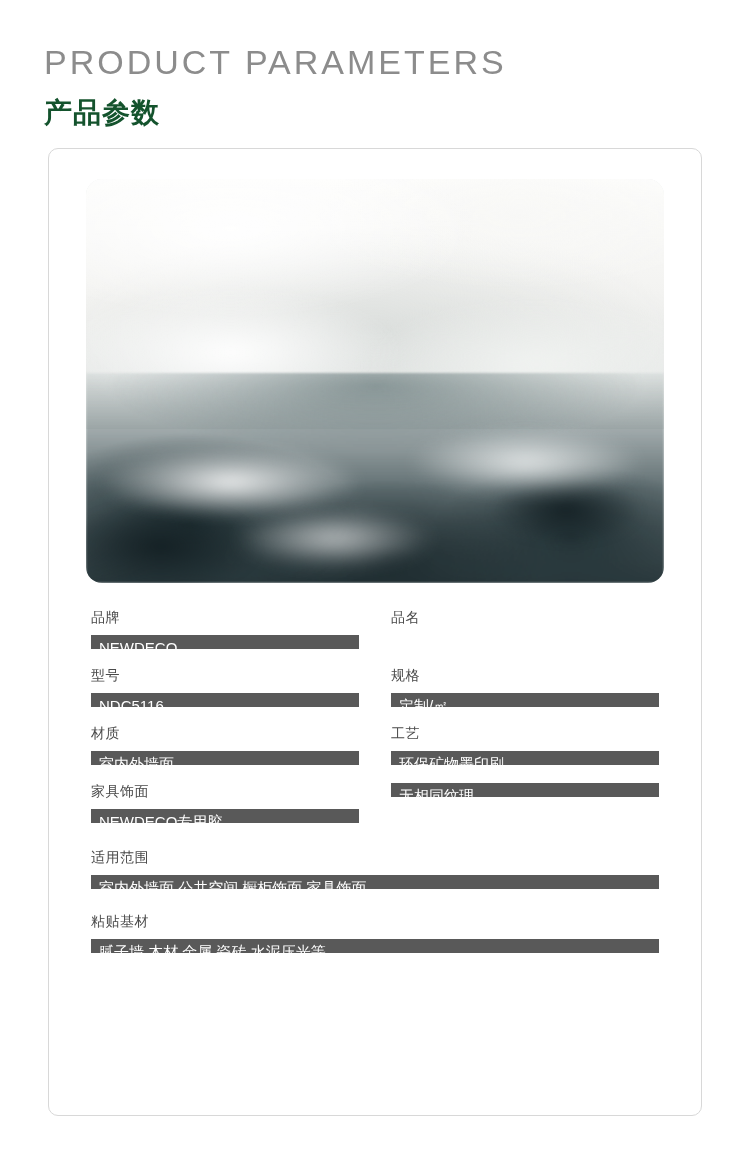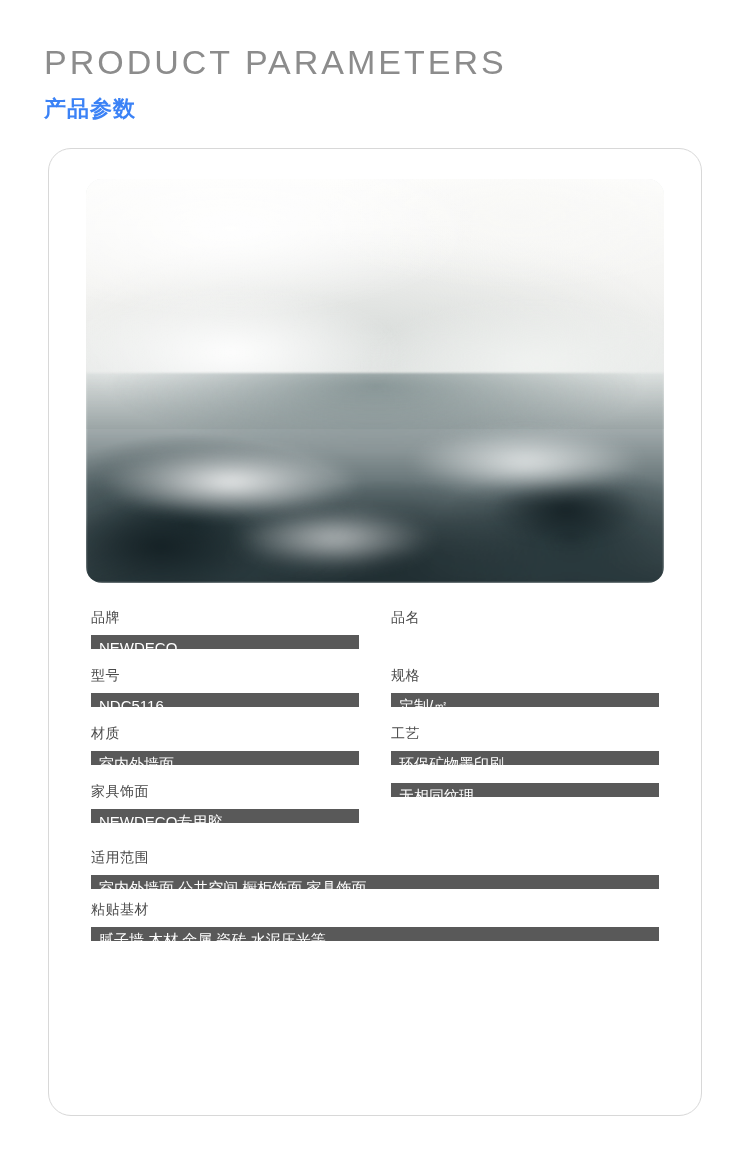--- a/index.html
+++ b/index.html
@@ -28,36 +28,36 @@
   }
   .header-en {
     font-size: 34px;
     letter-spacing: 3px;
     color: #8c8c8c;
     font-weight: 400;
     line-height: 1.3;
   }
   .header-cn {
     margin-top: 10px;
-    font-size: 22px;
+    font-size: 28px;
     font-weight: bold;
-    color: #3b82f6;
+    color: #14532d;
     letter-spacing: 1px;
   }
 
   
   .card {
     position: absolute;
     left: 48px;
     top: 148px;
     width: 654px;
     height: 968px;
     box-sizing: border-box;
     border: 1px solid #d8d8d8;
-    border-radius: 23px;
+    border-radius: 10px;
     background: #ffffff;
   }
 
   
   .hero {
     position: relative;
     margin: 30px auto 0 auto;
     width: 578px;
     height: 404px;
     border-radius: 16px;
@@ -161,21 +161,21 @@
     color: #ffffff;
     font-size: 15px;
     line-height: 26px;
     height: 14px;
     padding: 0 8px;
     box-sizing: border-box;
     white-space: nowrap;
     overflow: hidden;
   }
   .spec-row.wide {
-    margin-bottom: 12px;
+    margin-bottom: 24px;
   }
   .spacer-sm { height: 8px; }
 </style>
 </head>
 <body>
 
 <div class="page">
 
   <div class="header">
     <div class="header-en">PRODUCT  PARAMETERS</div>

